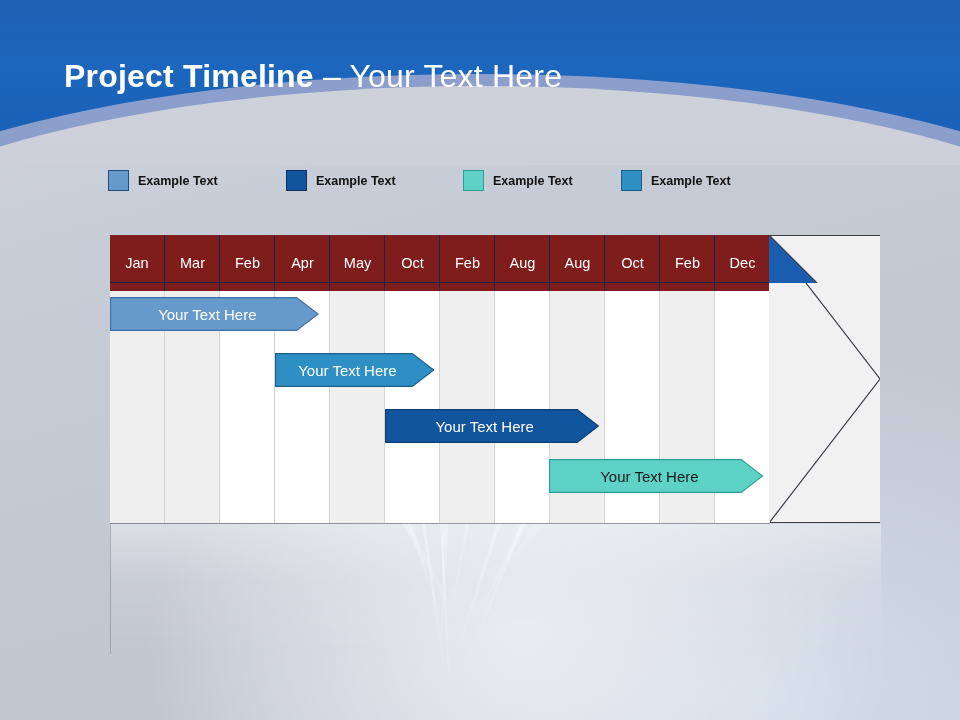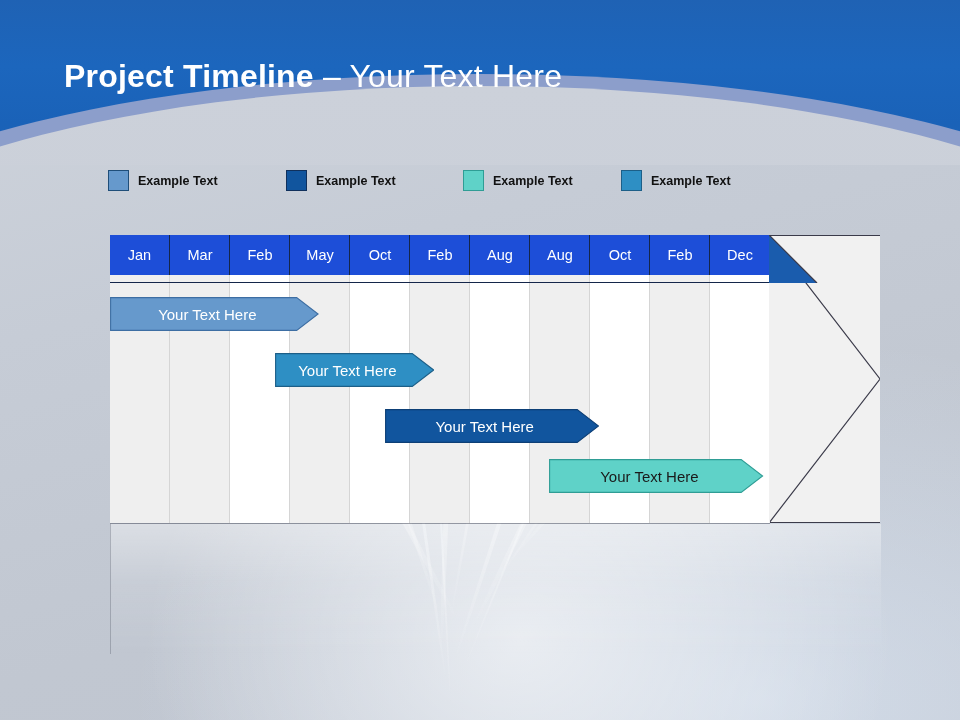--- a/index.html
+++ b/index.html
@@ -72,22 +72,22 @@
   .arrow-head {
     position:absolute; left:659px; top:0; width:111px; height:288px;
   }
 
   .cols { position:absolute; left:0; top:0; width:659px; height:288px; display:flex; }
   .col { flex:1 1 0; position:relative; }
   .col.odd { background:#efefef; }
   .col.even { background:#ffffff; }
   .col + .col { border-left:1px solid #d5d5d5; }
   .col .hdr {
-    position:absolute; left:0; top:0; right:0; height:40px;
-    background:#1d4ed8;
+    position:absolute; left:0; top:0; right:0; height:56px;
+    background:#7f1d1d;
     color:#ffffff; font-size:14.5px;
     display:flex; align-items:center; justify-content:center;
   }
   .col + .col .hdr { border-left:1px solid #14264a; margin-left:-1px; padding-left:1px; }
   .hdr-underline { position:absolute; left:0; top:47px; width:659px; height:1px; background:#14264a; z-index:3; }
 
   
   .hdr-wedge { position:absolute; left:659px; top:0; width:50px; height:48px; z-index:3; }
 
   
@@ -174,20 +174,23 @@
     <div class="cols" id="cols">
         <div class="col odd">
           <div class="hdr">Jan</div>
         </div>
         <div class="col odd">
           <div class="hdr">Mar</div>
         </div>
         <div class="col even">
           <div class="hdr">Feb</div>
         </div>
+        <div class="col even">
+          <div class="hdr">Apr</div>
+        </div>
         <div class="col odd">
           <div class="hdr">May</div>
         </div>
         <div class="col even">
           <div class="hdr">Oct</div>
         </div>
         <div class="col odd">
           <div class="hdr">Feb</div>
         </div>
         <div class="col even">

